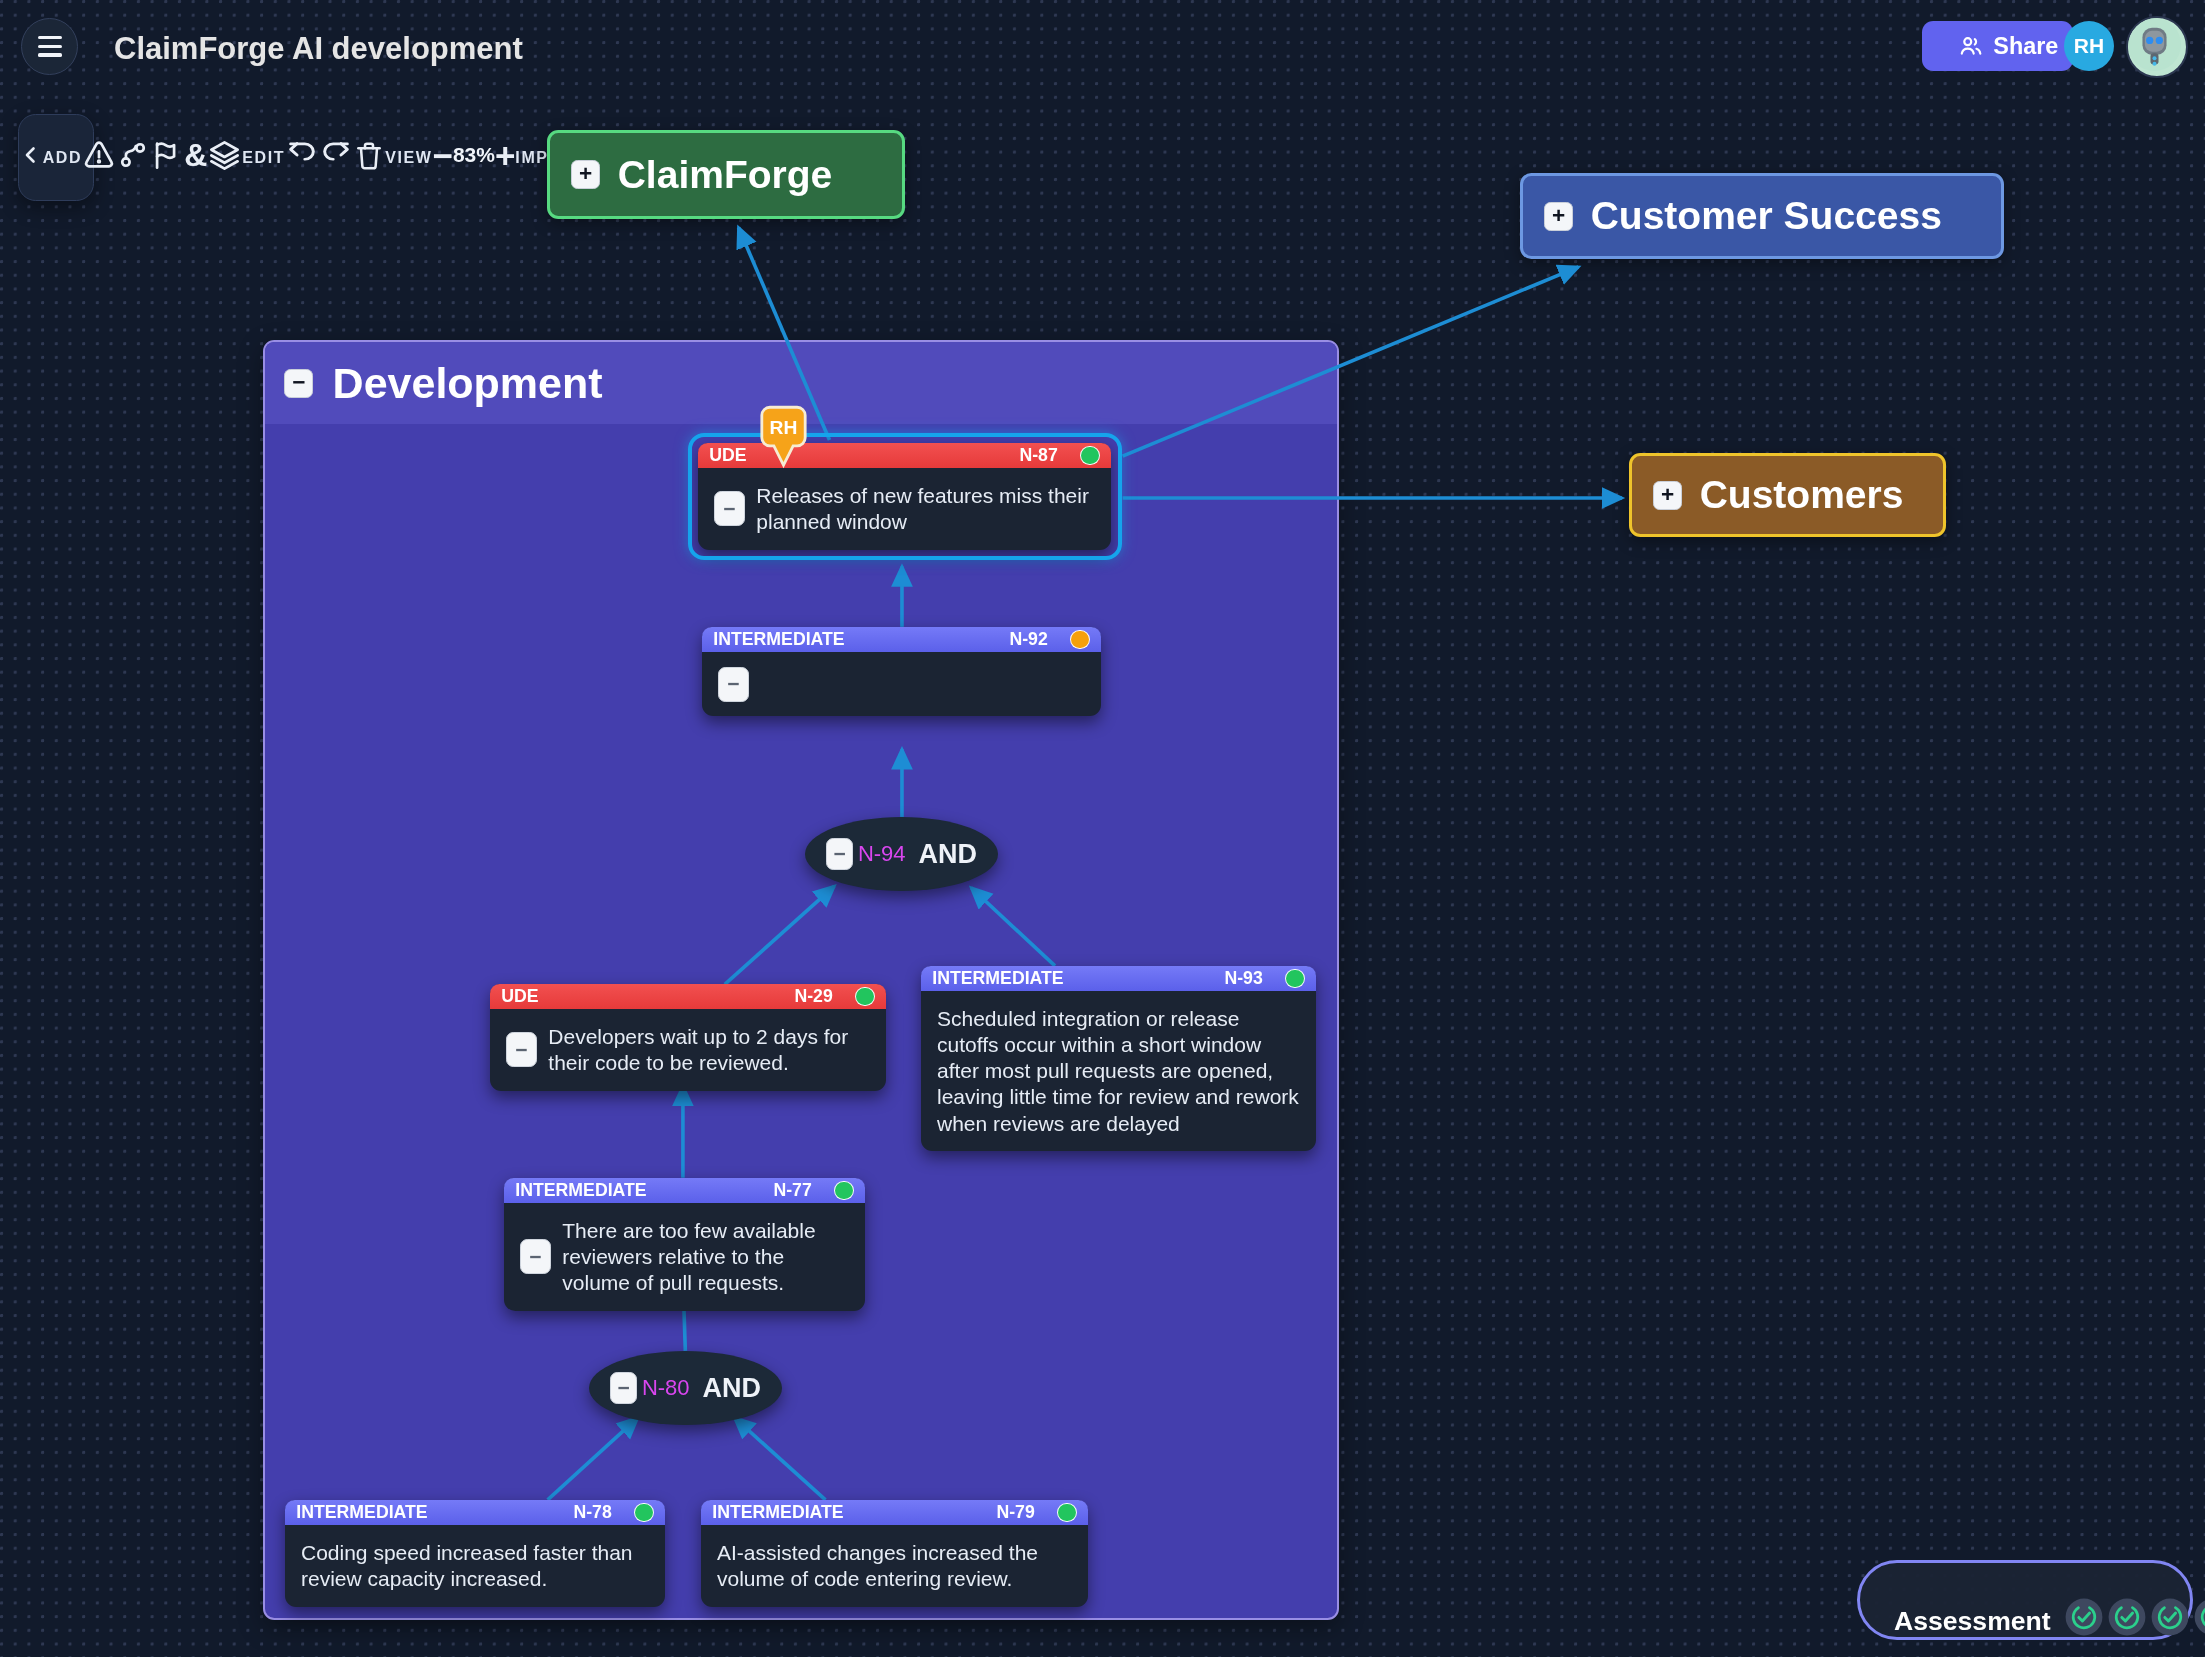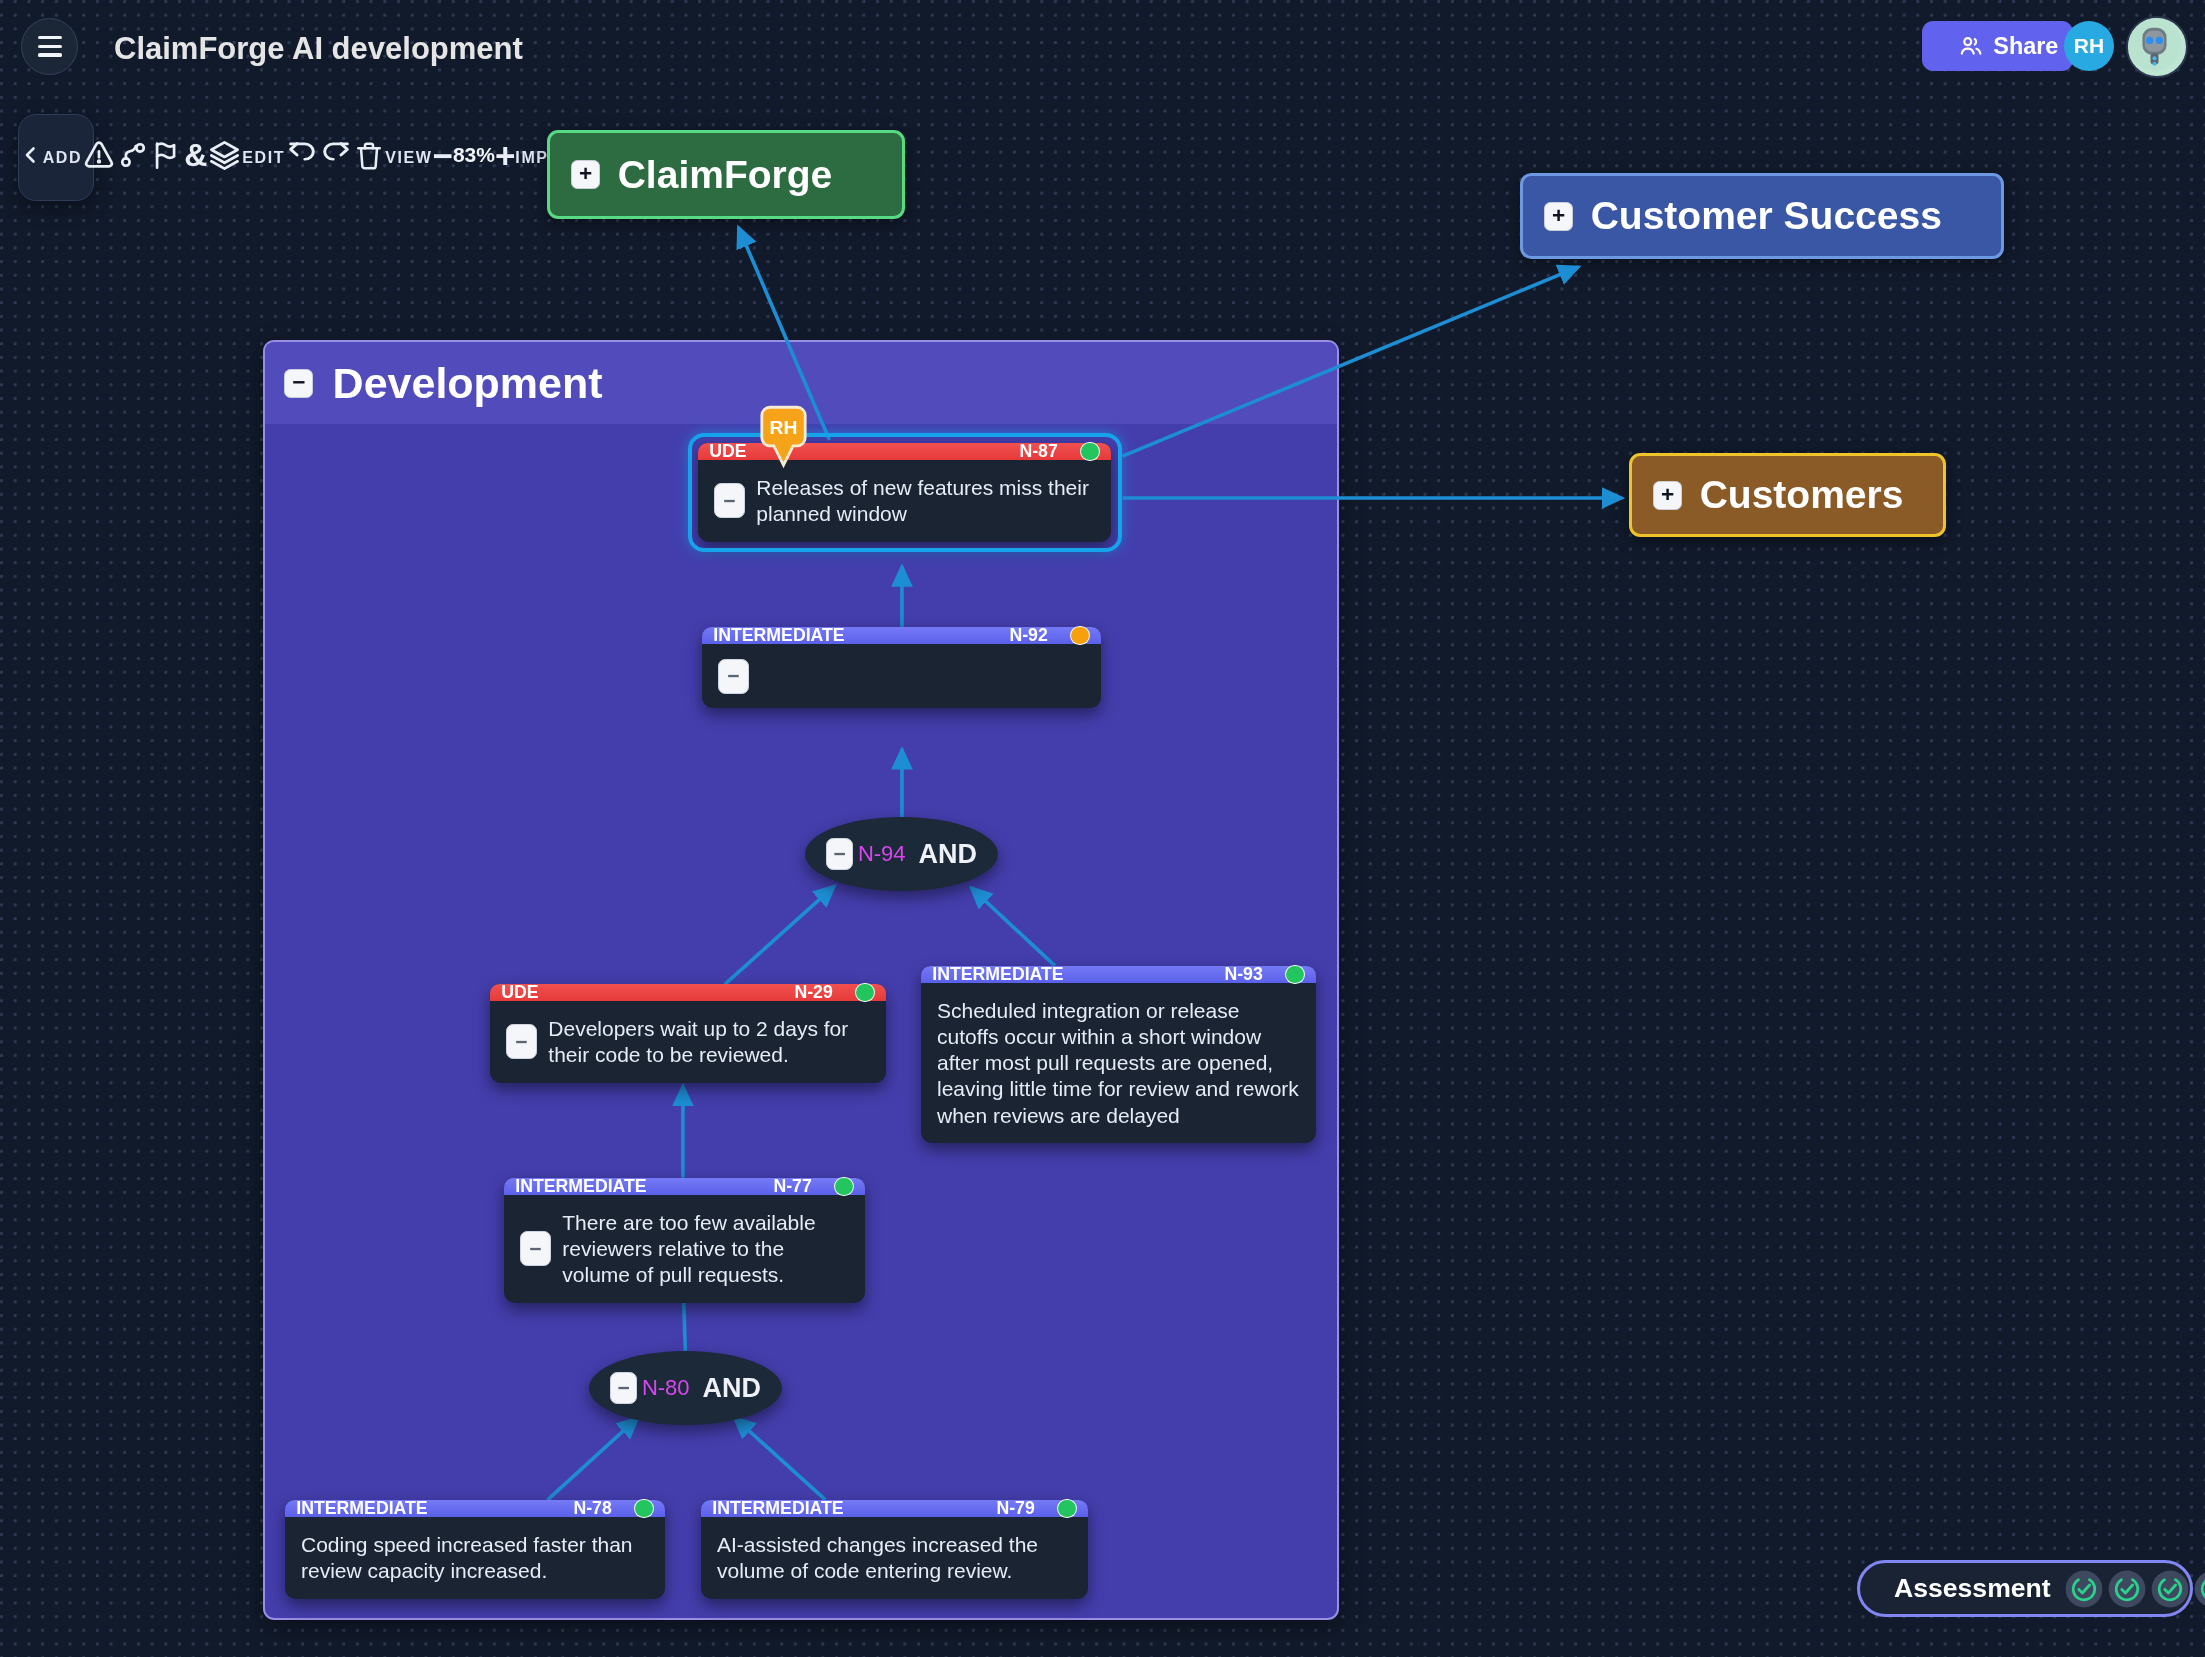--- a/index.html
+++ b/index.html
@@ -48,21 +48,21 @@
     color:#101521;font-size:22.6px;font-weight:bold;display:flex;align-items:center;
     justify-content:center;line-height:1;cursor:pointer;flex:0 0 auto;}
   .group-container{position:absolute;z-index:1;border-radius:11.3px;box-sizing:border-box;
     box-shadow:0 8px 24px rgba(0,0,0,.35);}
   .group-container .g-head{height:82px;border-radius:8.9px 8.9px 0 0;display:flex;
     align-items:center;gap:19.3px;padding-left:19.3px;}
   .group-container .g-label{font-size:43px;font-weight:bold;color:#fff;}
   
   .node{position:absolute;z-index:4;background:#1b2433;border-radius:11.3px;
     box-shadow:0 6.4px 16px rgba(0,0,0,.45);box-sizing:border-box;}
-  .node-head{height:17px;border-radius:9.7px 9.7px 0 0;display:flex;align-items:center;
+  .node-head{height:25px;border-radius:9.7px 9.7px 0 0;display:flex;align-items:center;
     padding:0 11.3px;gap:9.7px;}
   .node-head.ude{background:linear-gradient(#f25050,#e63a3a);}
   .node-head.intermediate{background:linear-gradient(#757af7,#5b60ea);}
   .n-type{font-size:17.7px;font-weight:bold;color:#fff;}
   .n-id{font-size:17.7px;font-weight:bold;color:#fff;margin-left:auto;margin-right:13px;}
   .n-dot{width:19.3px;height:19.3px;border-radius:50%;border:1.6px solid rgba(255,255,255,.95);
     box-sizing:border-box;flex:0 0 auto;}
   .node-body{display:flex;align-items:center;gap:11.3px;padding:14.5px 16px;}
   .mini-btn{width:31px;height:35px;border-radius:7.2px;background:#f4f6f9;border:1.6px solid #cfd5de;
     display:flex;align-items:center;justify-content:center;cursor:pointer;flex:0 0 auto;
@@ -72,23 +72,23 @@
     border-radius:16px;box-shadow:0 0 13px rgba(21,164,236,.55);pointer-events:none;}
   .pin{position:absolute;z-index:6;}
   
   .and-node{position:absolute;z-index:4;border-radius:50%;background:#1c2938;
     display:flex;align-items:center;justify-content:center;gap:4.8px;
     box-shadow:0 6.4px 16px rgba(0,0,0,.45);}
   .and-node .mini-btn{width:27px;height:32px;}
   .and-id{font-size:22px;color:#d946ef;}
   .and-label{font-size:27px;font-weight:bold;color:#eef2f8;margin-left:8px;}
   
-  .assessment{position:absolute;left:1857px;top:1560px;width:336px;height:57px;z-index:7;
+  .assessment{position:absolute;left:1857px;top:1560px;width:336px;height:80px;z-index:7;
     border:3.2px solid #8186f3;border-radius:40px;background:rgba(27,35,52,.96);
-    display:flex;align-items:center;padding:0 19.3px 0 21px;box-sizing:border-box;gap:13px;cursor:pointer;}
+    display:flex;align-items:flex-end;padding:0 19.3px 0 21px;box-sizing:border-box;gap:13px;cursor:pointer;}
   .assessment .a-label{font-size:26.6px;font-weight:bold;color:#fff;}
   .checks{display:flex;gap:3.2px;margin-left:auto;}
 </style>
 </head>
 <body>
 
 <div class="hamburger">
   <span></span>
     <span></span>
     <span></span>

